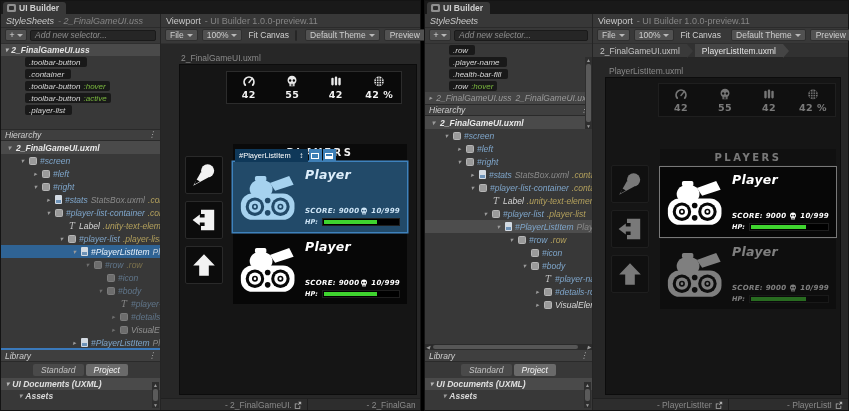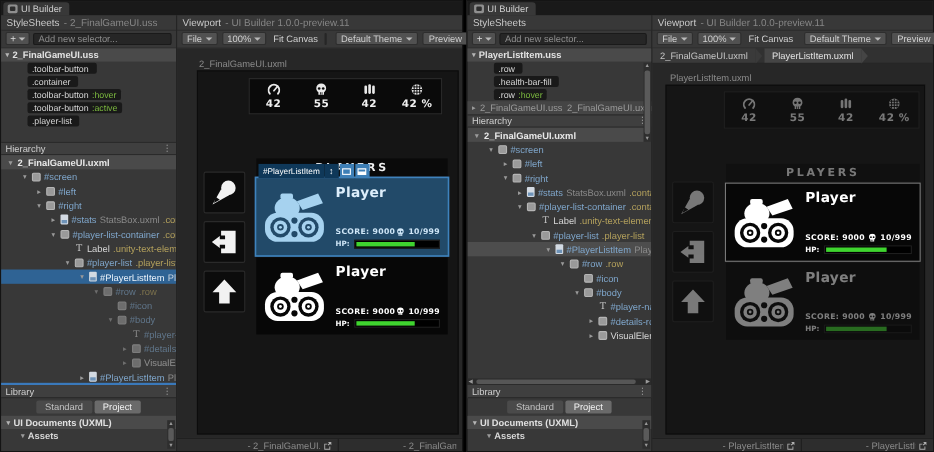--- a/index.html
+++ b/index.html
@@ -5,31 +5,31 @@
   html,body{margin:0;padding:0;background:#000;}
   .stage{position:relative;width:849px;height:411px;background:#000;overflow:hidden;
          font-family:"Liberation Sans",sans-serif;}
   .stage *{box-sizing:border-box;}
   .win{position:absolute;top:0;bottom:0;background:#383838;display:flex;flex-direction:column;
        border:1px solid #141414;}
   .win.wleft{left:0;width:421px;}
   .win.wright{left:424px;width:425px;}
 
   
-  .tabbar{height:13px;background:#191919;display:flex;flex:none;}
+  .tabbar{height:13px;background:#191919;display:flex;flex:none;font-weight:bold;}
   .tab{display:flex;align-items:center;gap:3px;background:#383838;padding:0 7px 0 4px;
        font-size:8.5px;color:#cfcfcf;border-radius:3px 3px 0 0;margin:1px 0 0 2px;}
   .tabicon{width:9px;height:8px;background:#8f8f8f;border-radius:1.5px;position:relative;flex:none;}
   .tabicon:after{content:"";position:absolute;inset:2px;background:#2e2e2e;border-radius:1px;}
 
   .wbody{flex:1;display:flex;min-height:0;}
 
   
   .lpanel{width:160px;flex:none;display:flex;flex-direction:column;border-right:1px solid #242424;
-          position:relative;min-height:0;}
+          position:relative;min-height:0;font-style:italic;}
   .win.wright .lpanel{width:168px;}
   .phead{height:14px;flex:none;display:flex;align-items:center;gap:4px;padding:0 5px;font-size:9px;
          border-bottom:1px solid #2b2b2b;background:#383838;white-space:nowrap;overflow:hidden;}
   .phead .t{color:#c9c9c9;}
   .phead .s{color:#868686;}
   .ptool{height:16px;flex:none;display:flex;align-items:center;gap:3px;padding:1px 4px 2px;
          border-bottom:1px solid #2f2f2f;}
   .addbtn{width:22px;height:12px;background:#515151;border:1px solid #2e2e2e;border-radius:2px;
           color:#ddd;font-size:9px;display:flex;align-items:center;justify-content:center;gap:2px;flex:none;}
   .car{width:0;height:0;border-left:3px solid transparent;border-right:3px solid transparent;
@@ -127,21 +127,21 @@
         font-family:"DejaVu Sans",sans-serif;}
   .btncol{position:absolute;display:flex;flex-direction:column;gap:7px;}
   .gbtn{width:38px;height:38px;background:#0c0c0c;border:1px solid #2a2a2a;border-radius:2px;
         display:flex;align-items:center;justify-content:center;color:#f2f2f2;}
   .gbtn svg{width:24px;height:24px;}
   .plist{position:absolute;}
   .plheader{height:16px;background:#0a0a0a;display:flex;align-items:center;justify-content:center;
             font-size:10px;font-weight:bold;letter-spacing:2.5px;color:#f0f0f0;
             font-family:"DejaVu Sans",sans-serif;}
   .pitem{height:70px;background:#070707;margin-top:2px;display:flex;--hole:#070707;--ibg:#070707;
-         color:#ffffff;position:relative;}
+         color:#ffffff;position:relative;font-style:italic;}
   .pic{width:72px;flex:none;display:flex;align-items:center;justify-content:center;}
   .pic svg{width:58px;height:48px;}
   .pbody{flex:1;padding:5px 7px 6px 0;display:flex;flex-direction:column;min-width:0;
          font-family:"DejaVu Sans",sans-serif;}
   .pname{font-size:12.5px;font-weight:bold;letter-spacing:0.3px;}
   .prow{display:flex;align-items:center;justify-content:space-between;margin-top:auto;
         font-size:7px;font-weight:bold;letter-spacing:0.3px;}
   .kills{display:flex;align-items:center;gap:3px;}
   .kills svg{width:8px;height:8px;}
   .hprow{display:flex;align-items:center;gap:4px;margin-top:3px;font-size:6.5px;font-weight:bold;}
@@ -595,27 +595,29 @@
           <span class="t">StyleSheets</span>
           <span class="s"></span>
         </div>
         <div class="ptool">
           <span class="addbtn">
             <span>+</span>
               <span class="car"></span>
           </span>
           <span class="selinput">Add new selector...</span>
         </div>
-        <div class="sheethead">
-          <span class="arr" style="color:#b5b5b5;font-size:6.5px">▾</span>
-          <span>PlayerListItem.uss</span>
-        </div>
         <div class="selrow">
             <span class="pill">
               <span>.row</span>
+              <span class="pseudo"></span>
+            </span>
+          </div>
+        <div class="selrow">
+            <span class="pill">
+              <span>.player-name</span>
               <span class="pseudo"></span>
             </span>
           </div>
         <div class="selrow">
             <span class="pill">
               <span>.health-bar-fill</span>
               <span class="pseudo"></span>
             </span>
           </div>
         <div class="selrow">

